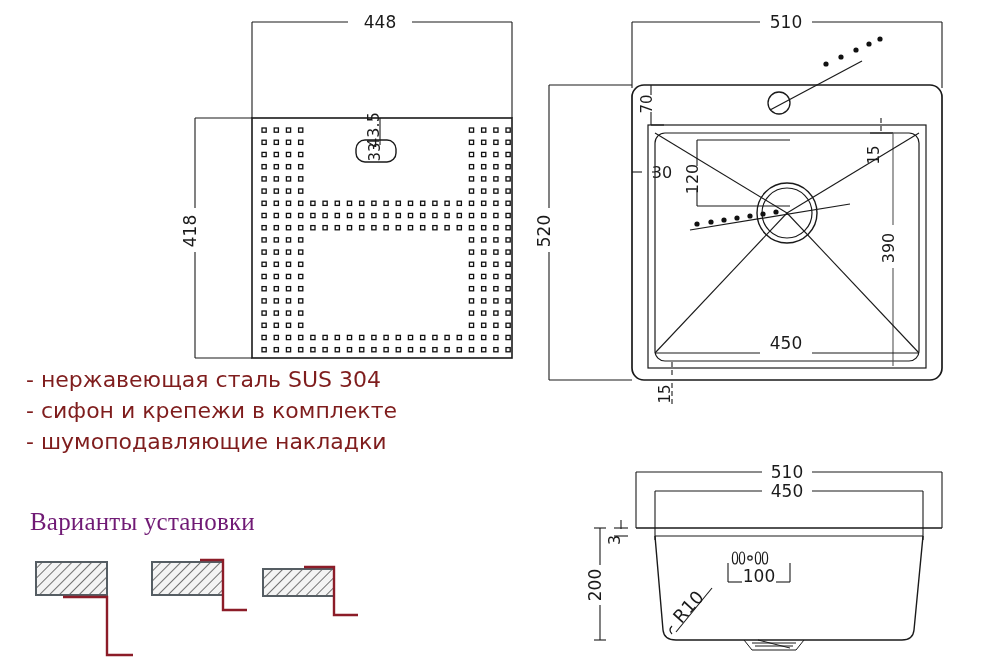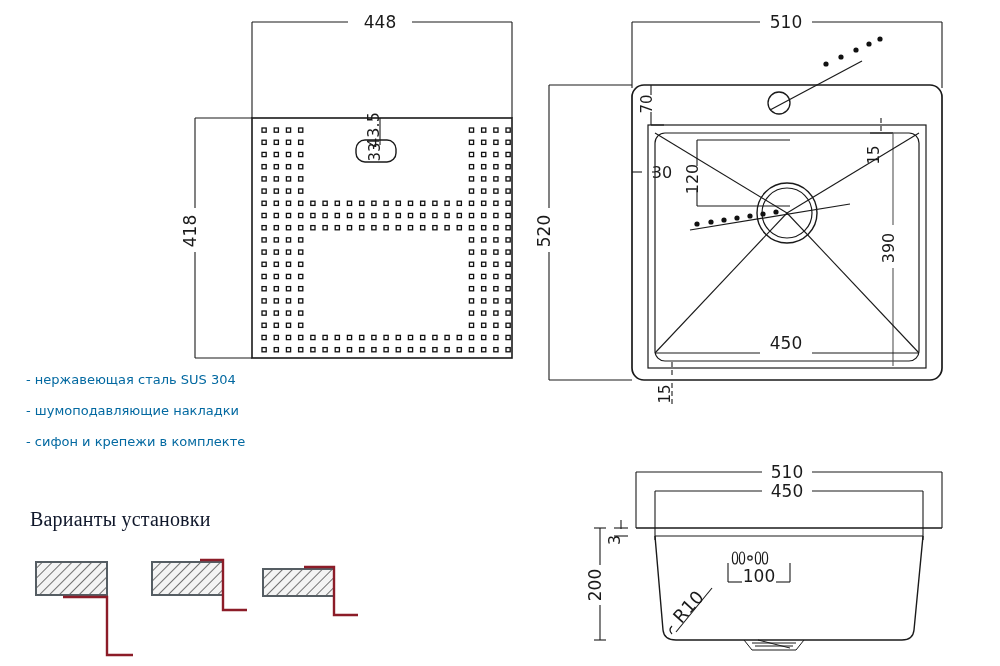--- a/index.html
+++ b/index.html
@@ -9,26 +9,26 @@
   }
   .stage{position:absolute;left:0;top:0;width:1000px;height:666px;}
   svg{position:absolute;left:0;top:0;width:1000px;height:666px;overflow:visible;}
 
   
   .spec-list{
     position:absolute;left:26px;top:364px;width:400px;
   }
   .spec-line{
     font-family:"DejaVu Sans", sans-serif;
-    font-size:13px;line-height:31px;color:#0369a1;white-space:nowrap;
+    font-size:22px;line-height:31px;color:#7f1d1d;white-space:nowrap;
   }
   .variants-title{
     position:absolute;left:30px;top:508px;
     font-family:"Liberation Serif", serif;
-    font-size:20px;color:#0f172a;white-space:nowrap;letter-spacing:.2px;
+    font-size:25px;color:#701a75;white-space:nowrap;letter-spacing:.2px;
   }
   .dim-text{font-family:"DejaVu Sans", sans-serif;fill:#1a1a1a;}
 </style>
 </head>
 <body>
 
 <div class="stage">
 
   <svg viewBox="0 0 1000 666">
     <defs>
@@ -480,18 +480,18 @@
       <text class="dim-text" x="787" y="497" font-size="17" text-anchor="middle">450</text>
       <text class="dim-text" x="620" y="540" font-size="16" text-anchor="middle" transform="rotate(-90 620 540)">3</text>
       <text class="dim-text" x="601" y="585" font-size="17" text-anchor="middle" transform="rotate(-90 601 585)">200</text>
       <text class="dim-text" x="759" y="582" font-size="17" text-anchor="middle">100</text>
       <text class="dim-text" x="693" y="611" font-size="18" text-anchor="middle" transform="rotate(-48 693 611)">R10</text>
     </g>
   </svg>
 
   <div class="spec-list">
     <div class="spec-line">- нержавеющая сталь SUS 304</div>
+    <div class="spec-line">- сифон и крепежи в комплекте</div>
     <div class="spec-line">- шумоподавляющие накладки</div>
-    <div class="spec-line">- сифон и крепежи в комплекте</div>
   </div>
 
   <div class="variants-title">Варианты установки</div>
 </div>
 
 </body></html>

